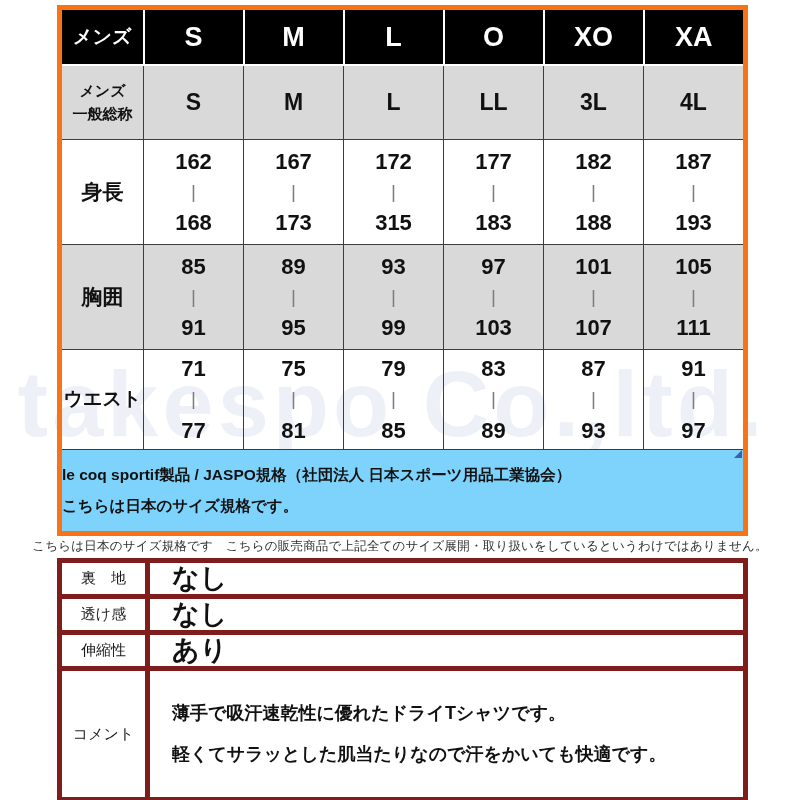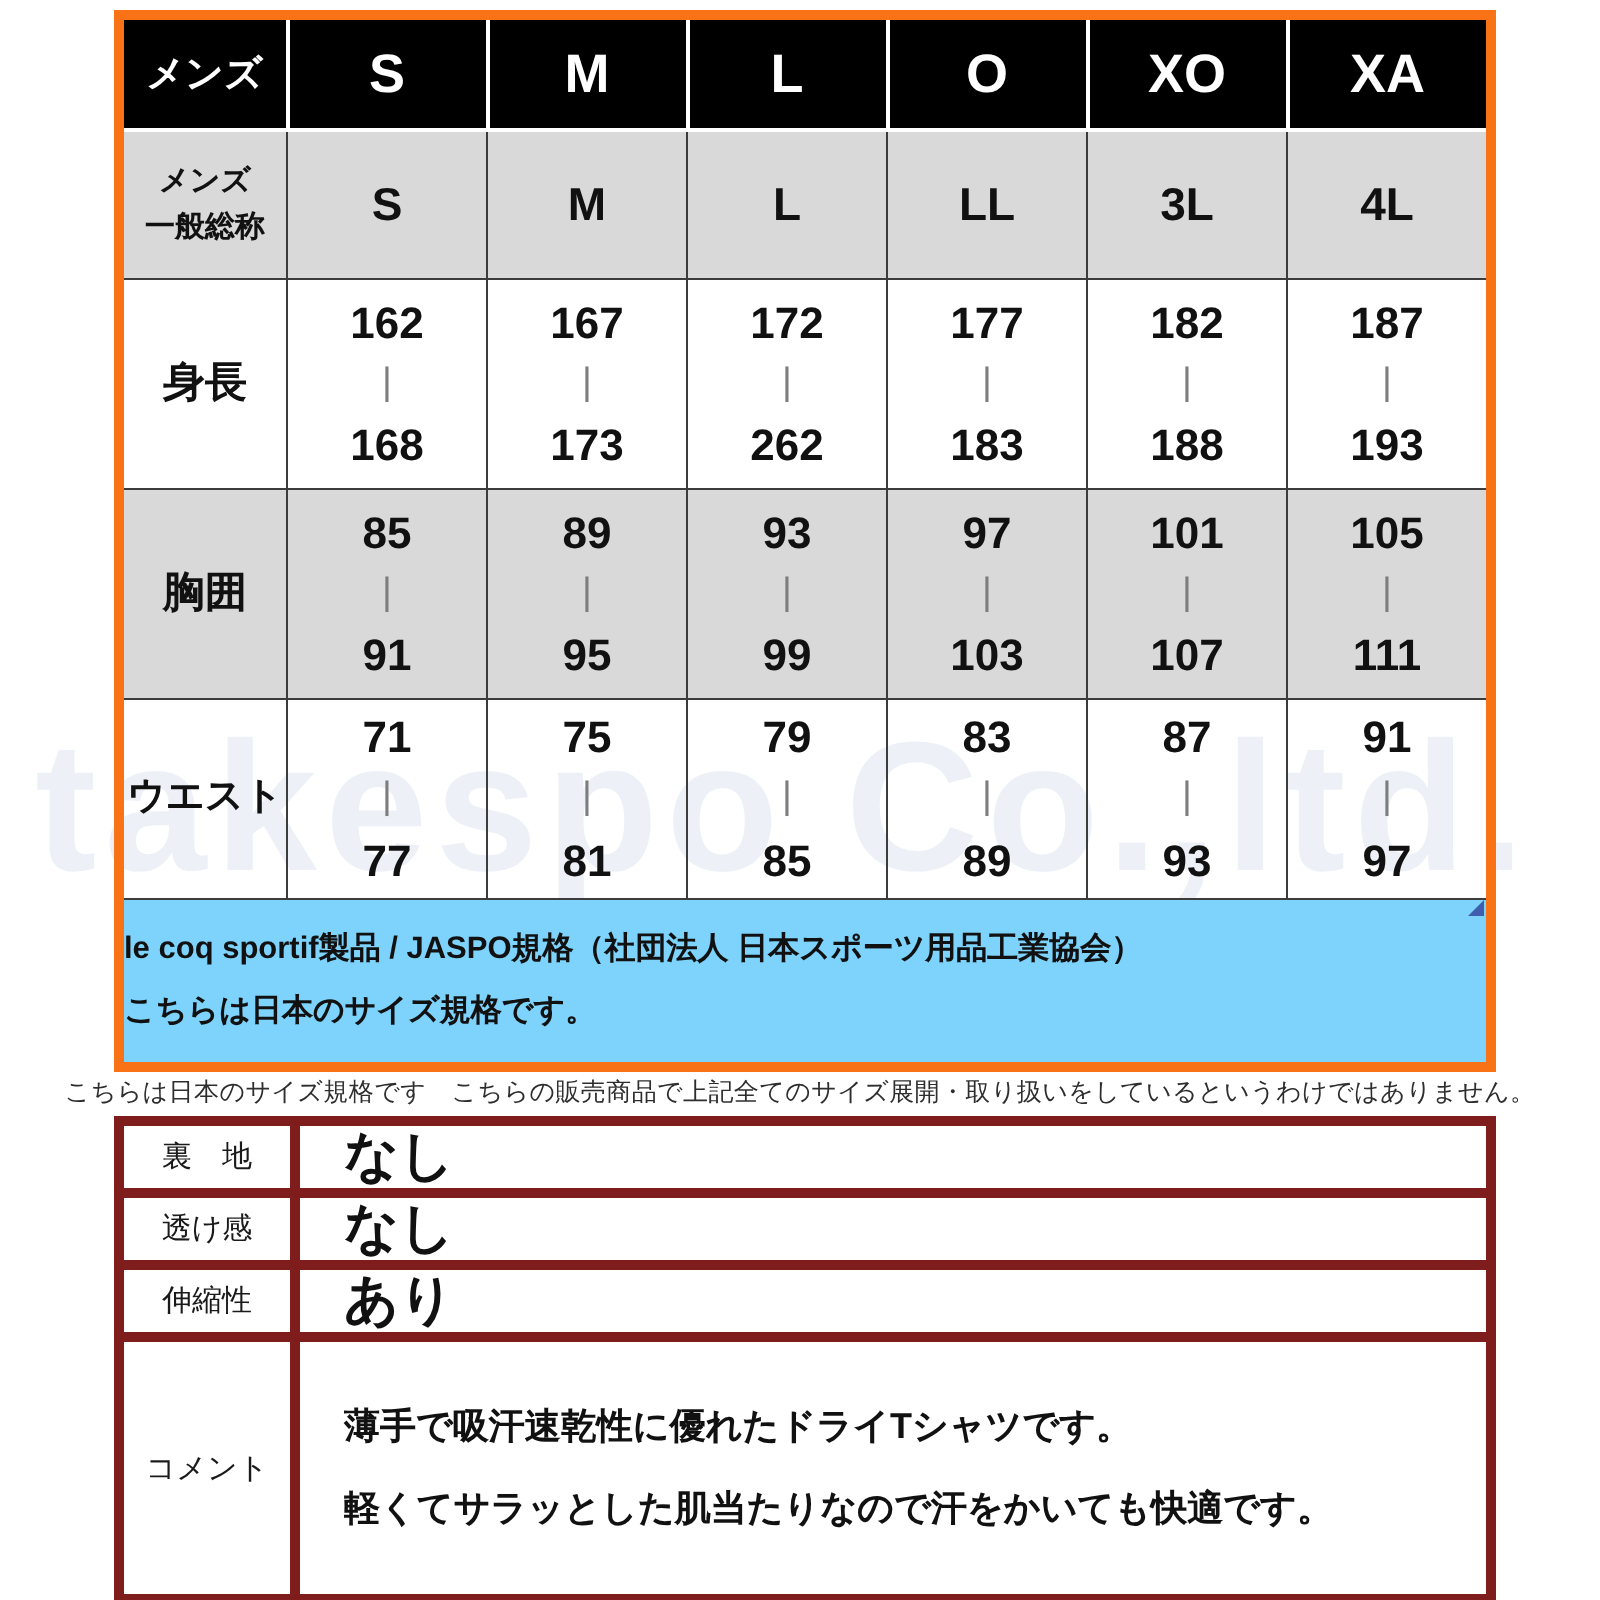--- a/index.html
+++ b/index.html
@@ -120,21 +120,21 @@
           <span>168</span>
         </td>
     <td class="range">
           <span>167</span>
           <span class="sep">|</span>
           <span>173</span>
         </td>
     <td class="range">
           <span>172</span>
           <span class="sep">|</span>
-          <span>262</span>
+          <span>315</span>
         </td>
     <td class="range">
           <span>177</span>
           <span class="sep">|</span>
           <span>183</span>
         </td>
     <td class="range">
           <span>182</span>
           <span class="sep">|</span>
           <span>188</span>

